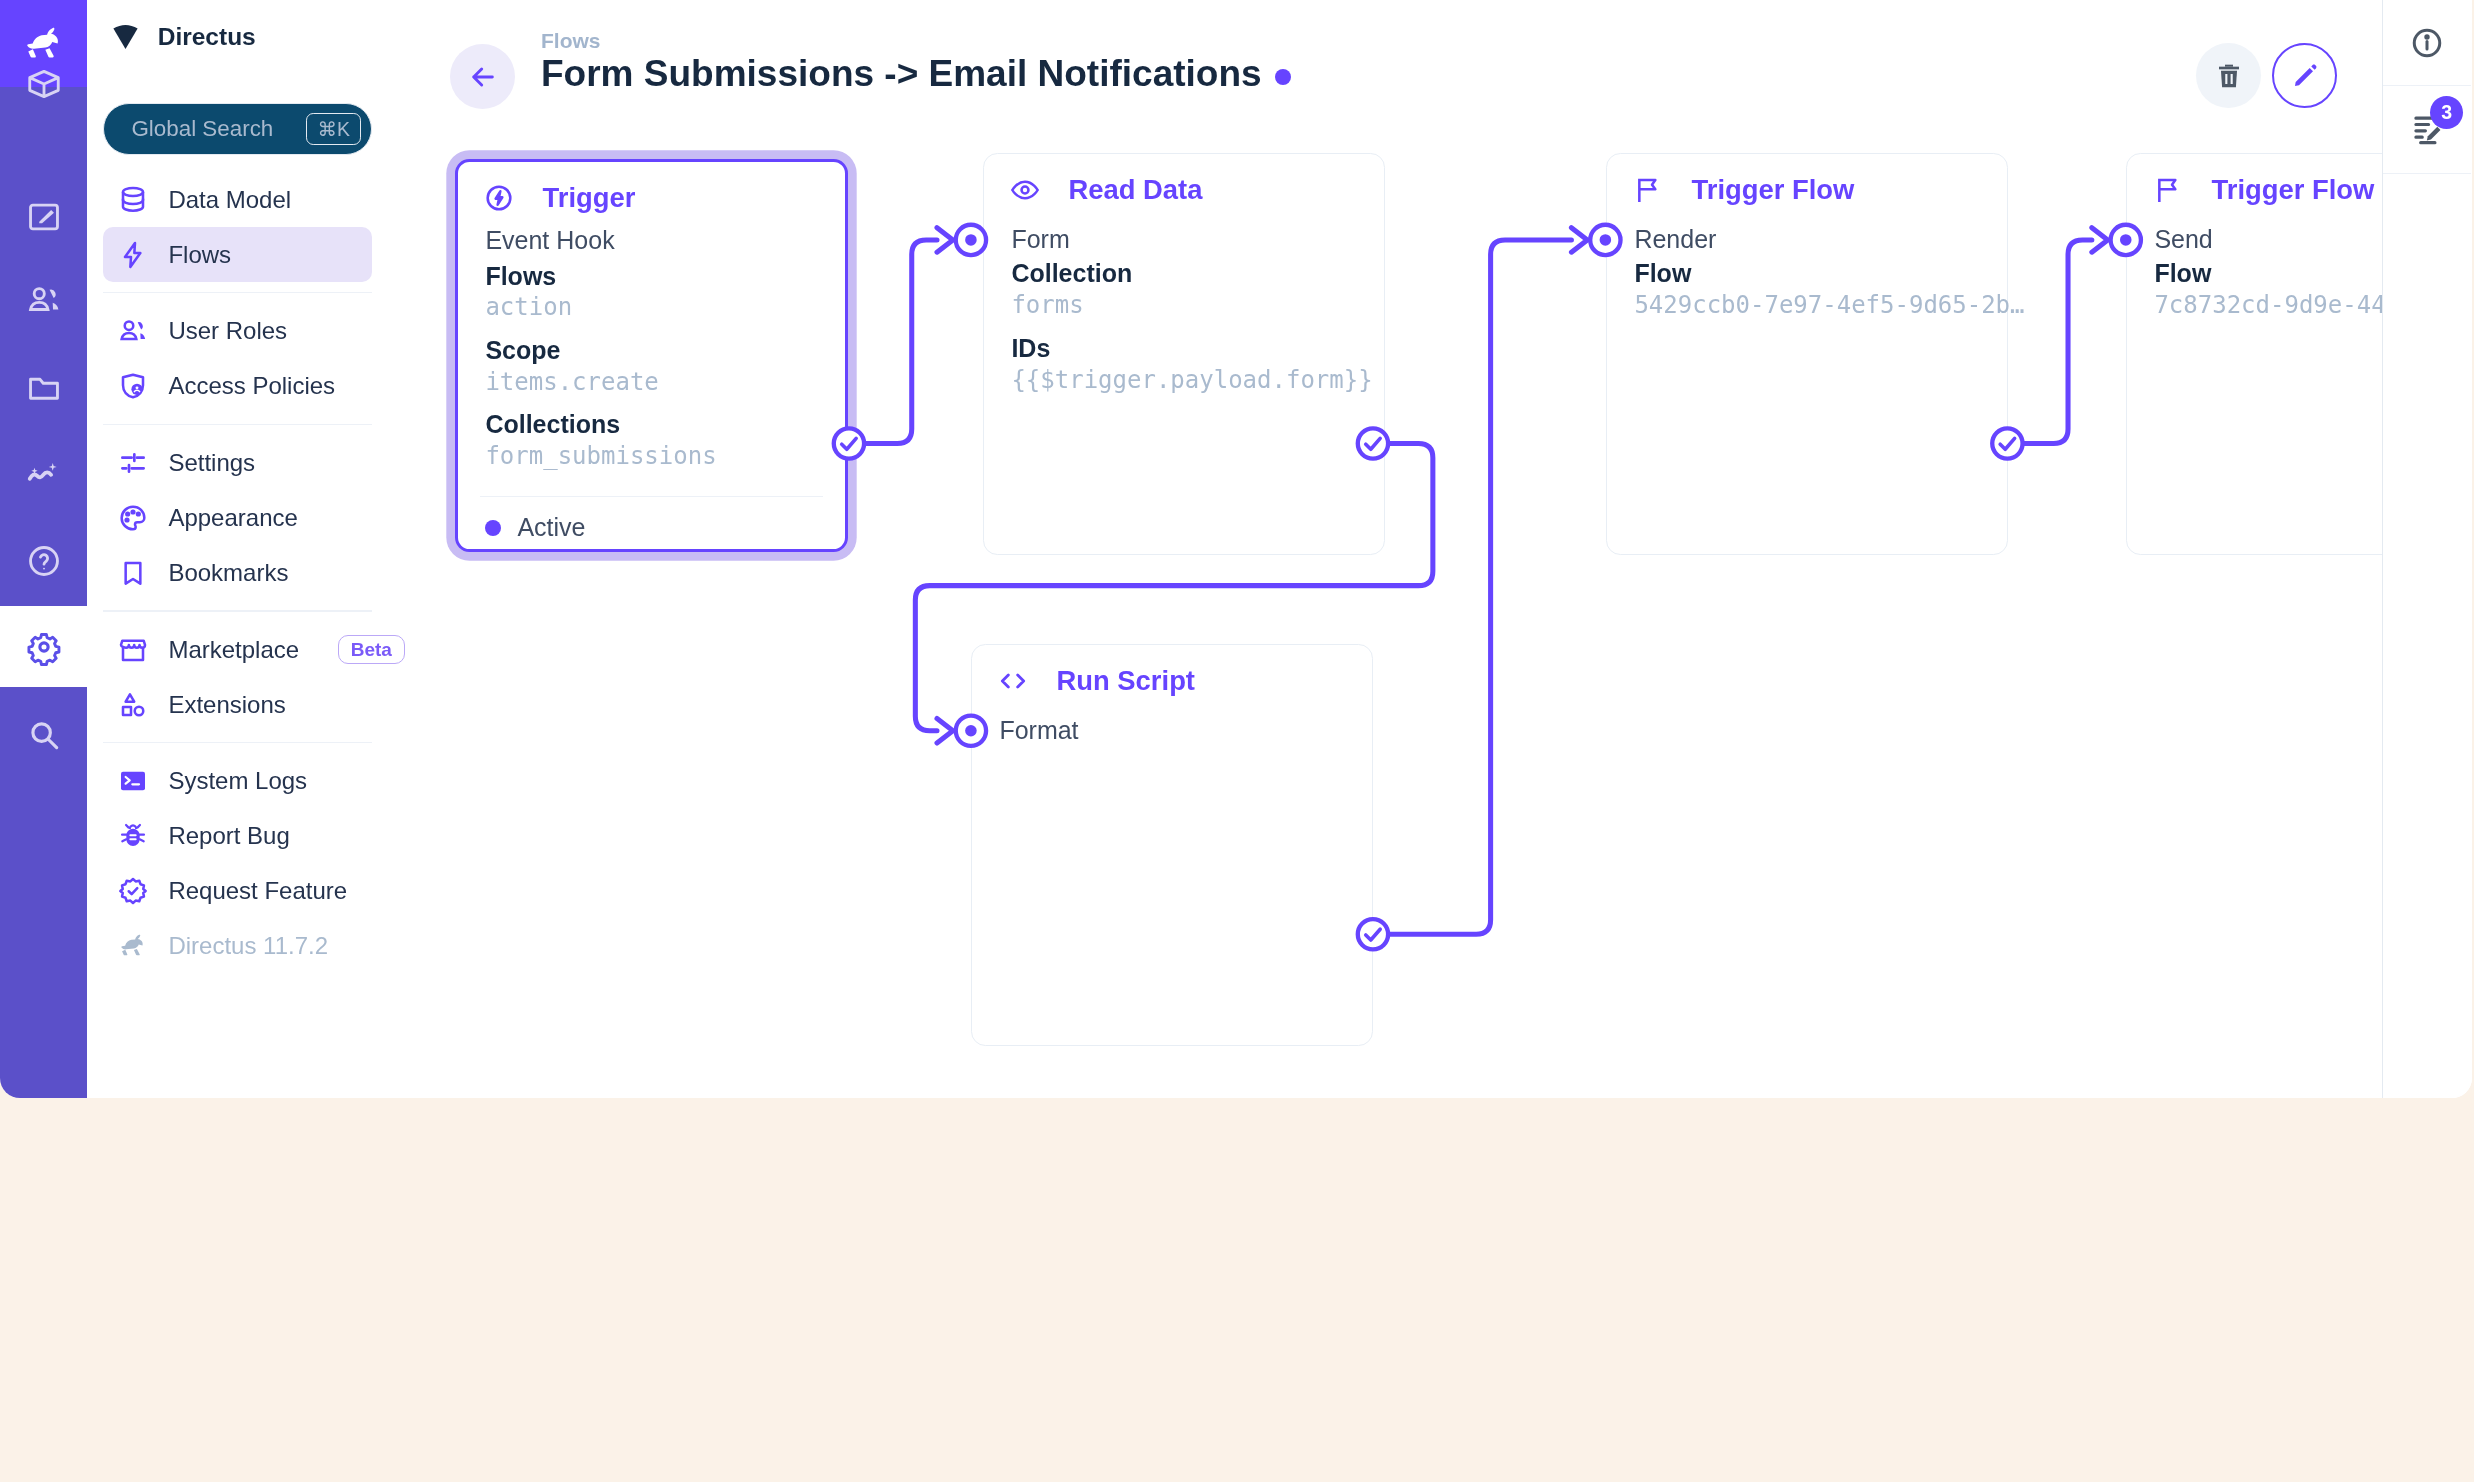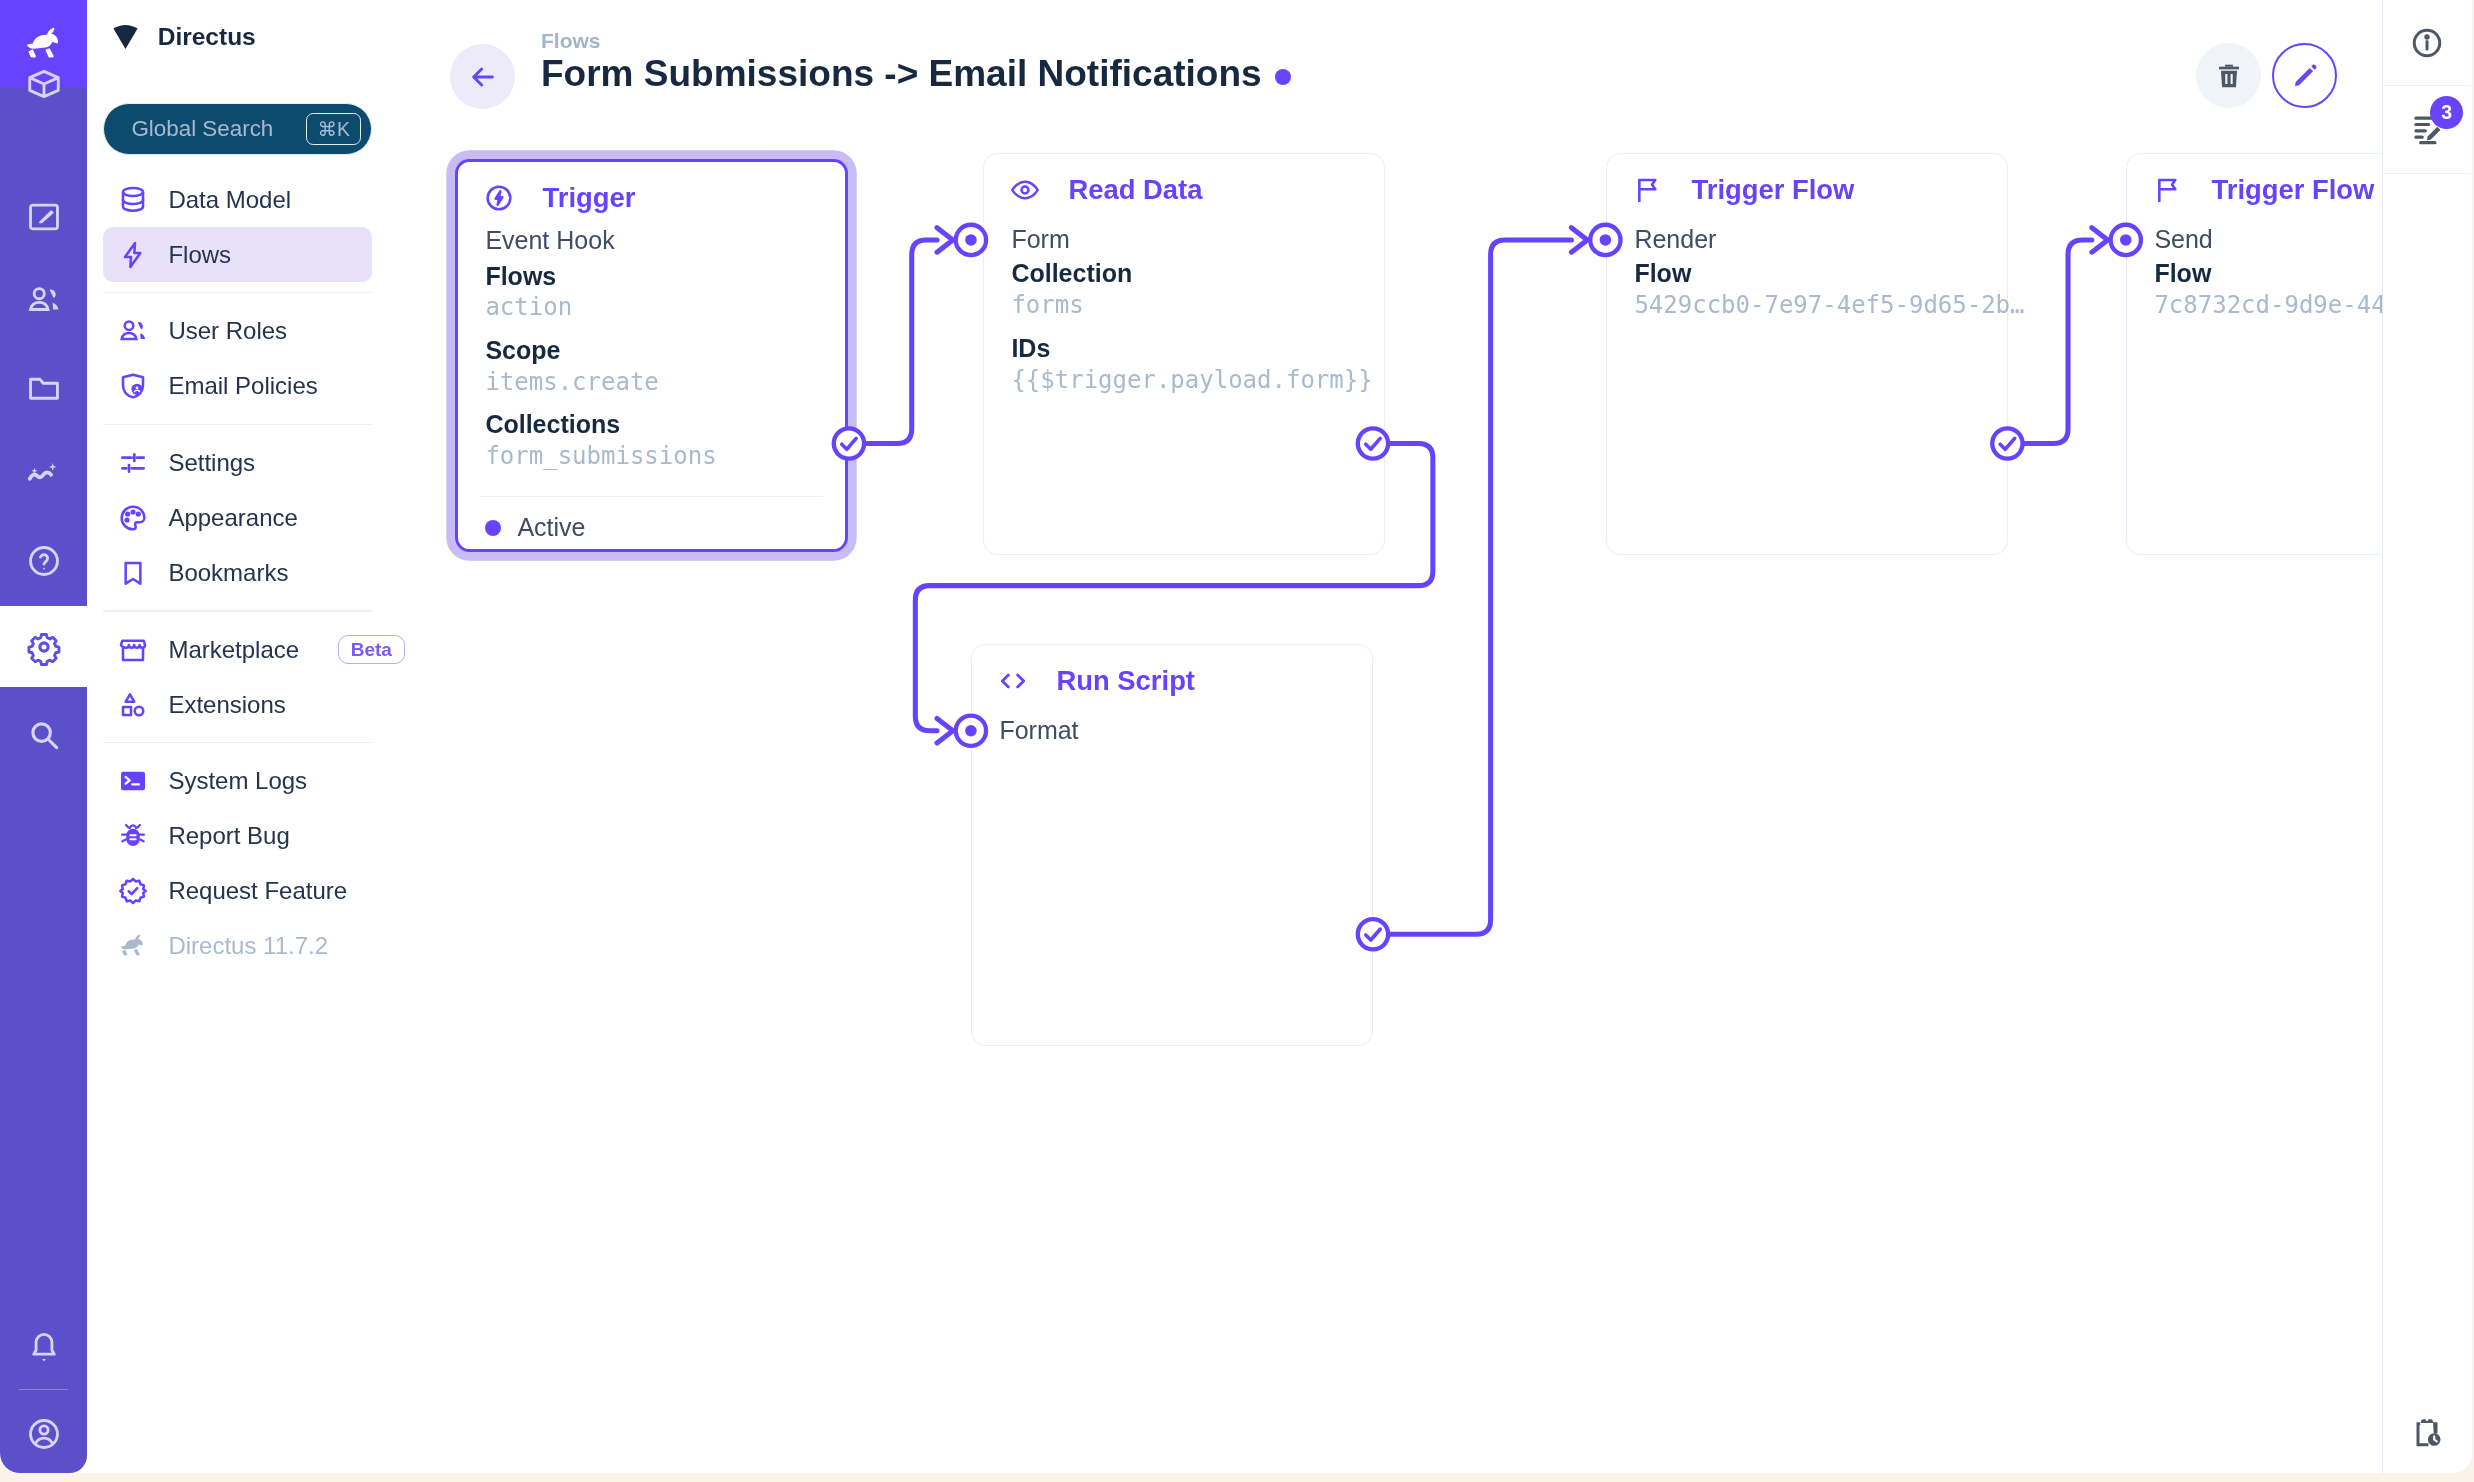--- a/index.html
+++ b/index.html
@@ -14,21 +14,21 @@
     --panel-border:#E8EEF5;
     --lav:#E7E2F9;
     --lav-light:#EDEBFA;
     --halo:#C8BCF4;
     --cream:#FBF2E8;
     --icon-dark:#4D5866;
   }
   *{margin:0;padding:0;box-sizing:border-box;}
   html,body{width:2475px;height:1483px;}
   body{background:var(--cream);font-family:"Liberation Sans",sans-serif;overflow:hidden;position:relative;}
-  .app{position:absolute;left:0;top:0;width:2472px;height:1473px;background:#fff;border-radius:0 0 20px 20px;overflow:hidden;}
+  .app{position:absolute;left:0;top:0;width:2472px;height:1098px;background:#fff;border-radius:0 0 20px 20px;overflow:hidden;}
 
   
   .module-bar{position:absolute;left:0;top:0;width:87px;height:1473px;background:var(--module-bg);border-radius:0 0 17.3px 17.3px;z-index:30;}
   .logo-cell{position:absolute;left:0;top:0;width:87px;height:87px;background:var(--purple);display:flex;align-items:center;justify-content:center;}
   .mod{position:absolute;left:0;width:87px;height:81px;display:flex;align-items:center;justify-content:center;color:var(--module-icon);}
   .mod.active{background:#fff;color:#5B4FE8;}
   .mod svg{width:38px;height:38px;}
   .mod-divider{position:absolute;left:19px;width:49px;height:1.4px;background:rgba(255,255,255,.28);}
 
   
@@ -214,21 +214,21 @@
 
       <div class="nav-item">
         <span class="nico">
             <svg viewBox="0 0 24 24" fill="none" stroke="currentColor" stroke-width="1.9" stroke-linejoin="round">
               <path d="M12 3.5l7.5 2v6c0 4.5-3 8-7.5 9-4.5-1-7.5-4.5-7.5-9v-6z"></path>
               <circle cx="15" cy="14.5" r="4.2" fill="currentColor" stroke="none"></circle>
               <circle cx="15" cy="13.4" r="1.1" fill="#fff" stroke="none"></circle>
               <path d="M12.8 16.6c.5-.9 1.3-1.4 2.2-1.4s1.7.5 2.2 1.4" stroke="#fff" stroke-width="1.1" fill="none"></path>
             </svg>
           </span>
-        <span class="nav-label">Email Policies</span>
+        <span class="nav-label">Access Policies</span>
       </div>
 
       <div class="nav-divider"></div>
 
       <div class="nav-item">
         <span class="nico">
             <svg viewBox="0 0 24 24" fill="none" stroke="currentColor" stroke-width="2" stroke-linecap="round">
               <path d="M4 8h7M15 8h5M4 16h3M11 16h9"></path>
               <path d="M13 5.5v5M9 13.5v5"></path>
             </svg>

